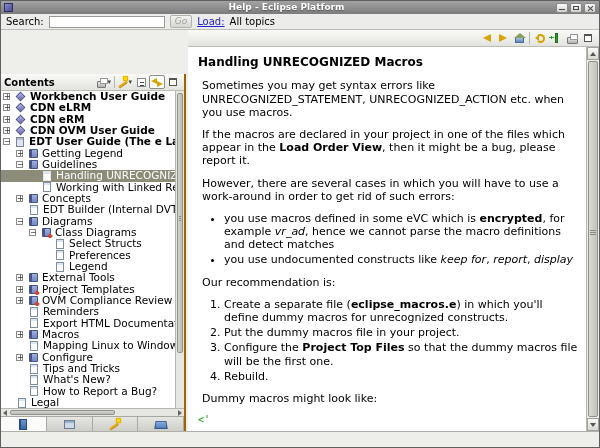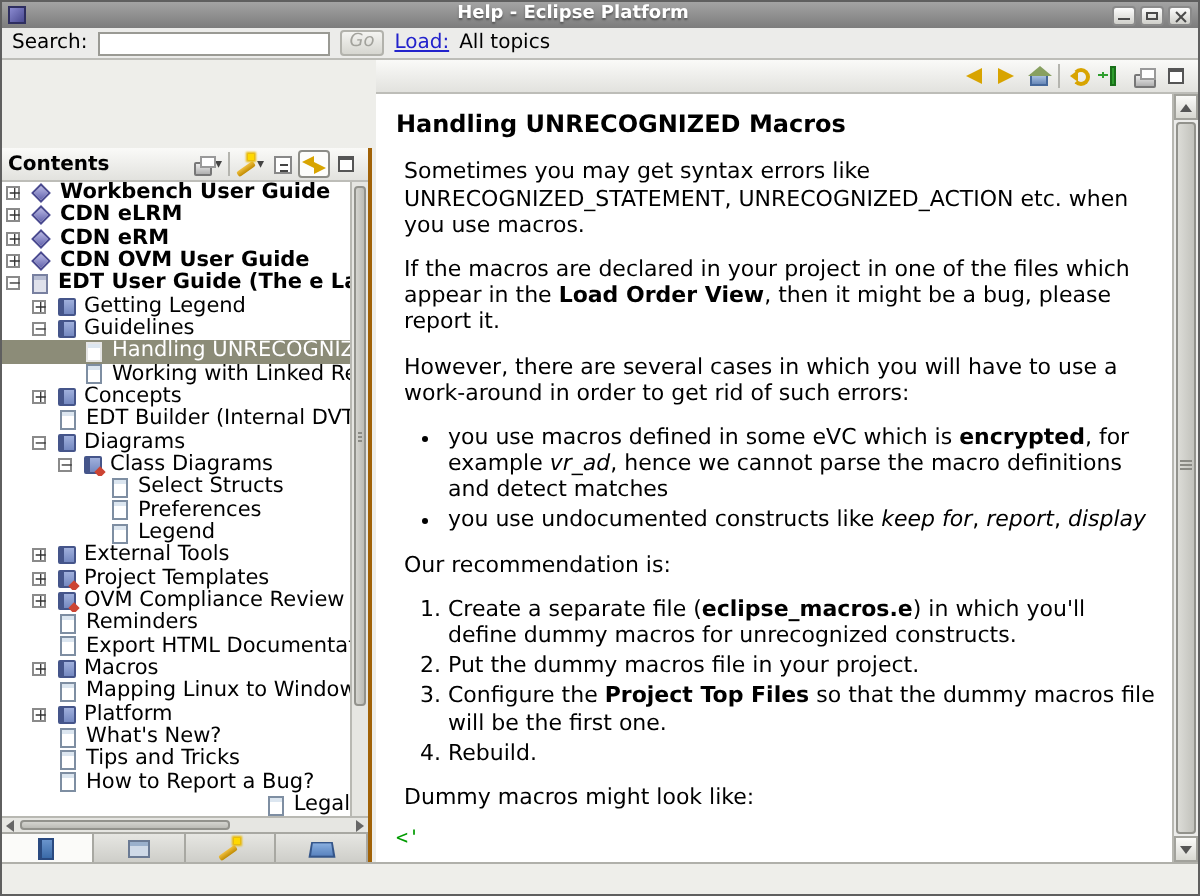--- a/index.html
+++ b/index.html
@@ -264,35 +264,35 @@
         <span class="ti ti-book"></span>
         <span>Macros</span>
       </div>
       <div class="tree-row" style="padding-left: 28px;">
         <span class="ti ti-page"></span>
         <span>Mapping Linux to Windows (/proj/ to</span>
       </div>
       <div class="tree-row" style="padding-left: 15px;">
         <span class="exp">+</span>
         <span class="ti ti-book"></span>
-        <span>Platform</span>
+        <span>Configure</span>
+      </div>
+      <div class="tree-row" style="padding-left: 28px;">
+        <span class="ti ti-page"></span>
+        <span>Tips and Tricks</span>
       </div>
       <div class="tree-row" style="padding-left: 28px;">
         <span class="ti ti-page"></span>
         <span>What's New?</span>
       </div>
       <div class="tree-row" style="padding-left: 28px;">
         <span class="ti ti-page"></span>
-        <span>Tips and Tricks</span>
-      </div>
-      <div class="tree-row" style="padding-left: 28px;">
-        <span class="ti ti-page"></span>
         <span>How to Report a Bug?</span>
       </div>
-      <div class="tree-row" style="padding-left: 16px; justify-content: flex-end;">
+      <div class="tree-row" style="padding-left: 16px;">
         <span class="ti ti-page"></span>
         <span>Legal</span>
       </div>
       <div class="tree-row" style="padding-left: 28px;">
         <span class="ti ti-page"></span>
         <span>KPNS (Known Problems and Solutions</span>
       </div>
       <div class="tree-row bold" style="padding-left: 2px;">
         <span class="exp">+</span>
         <span class="ti ti-gem"></span>

